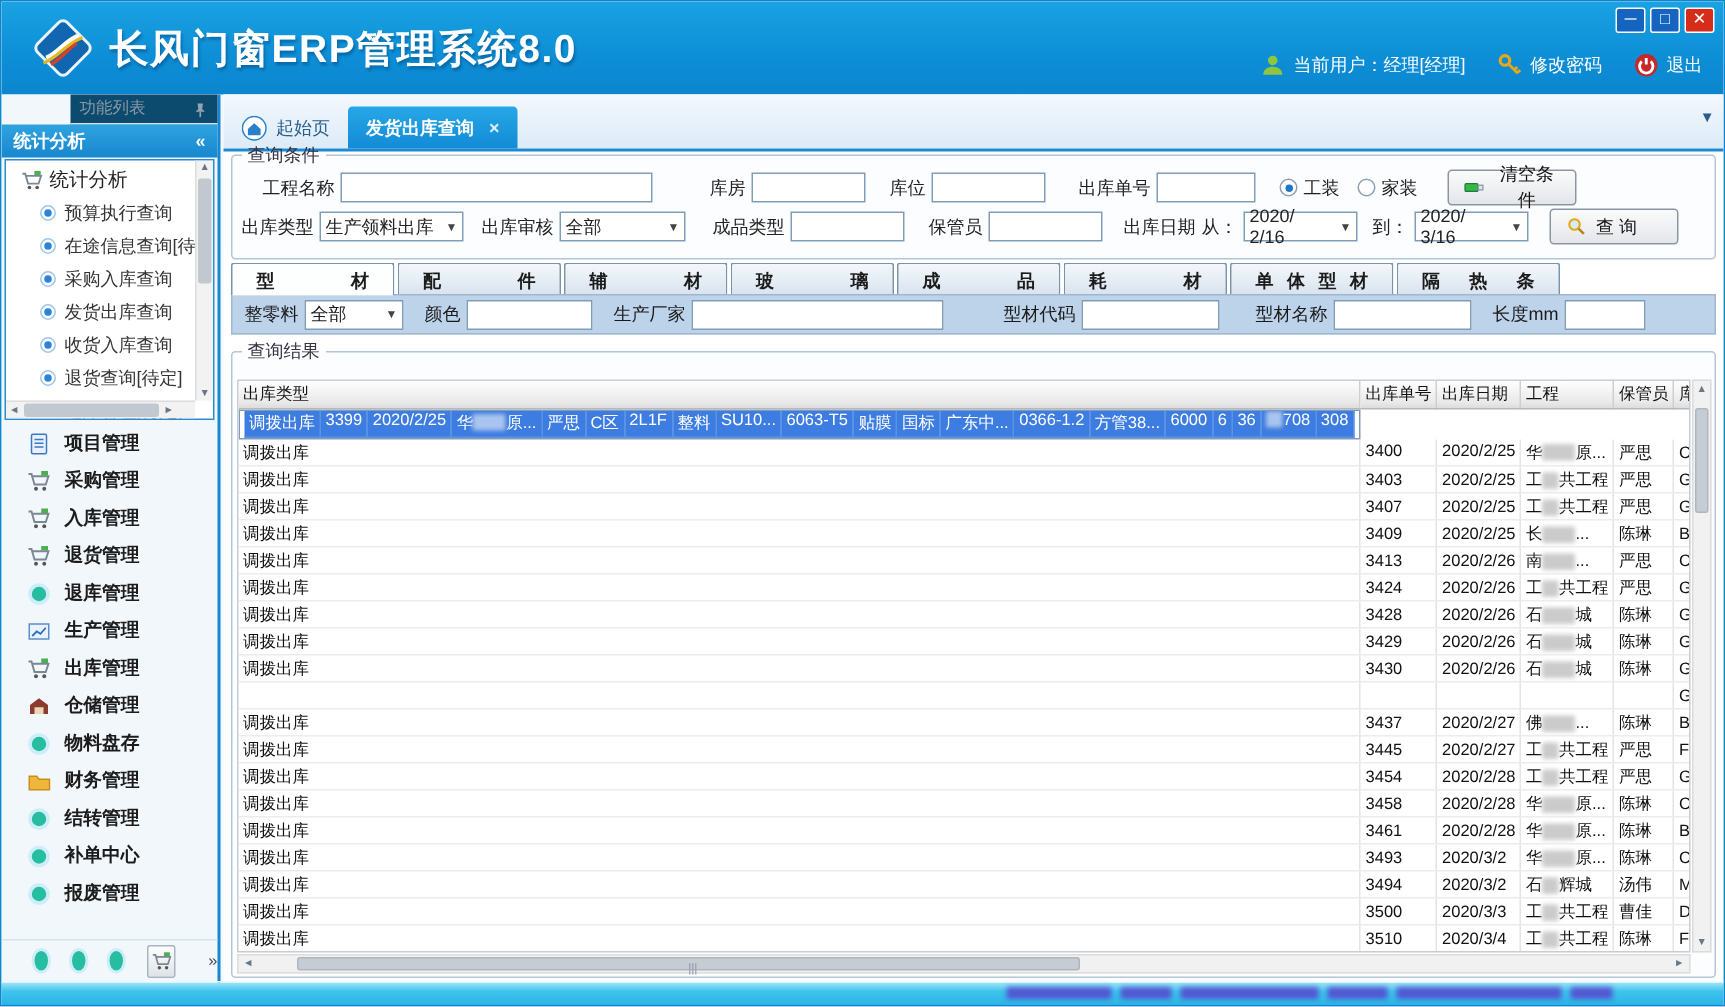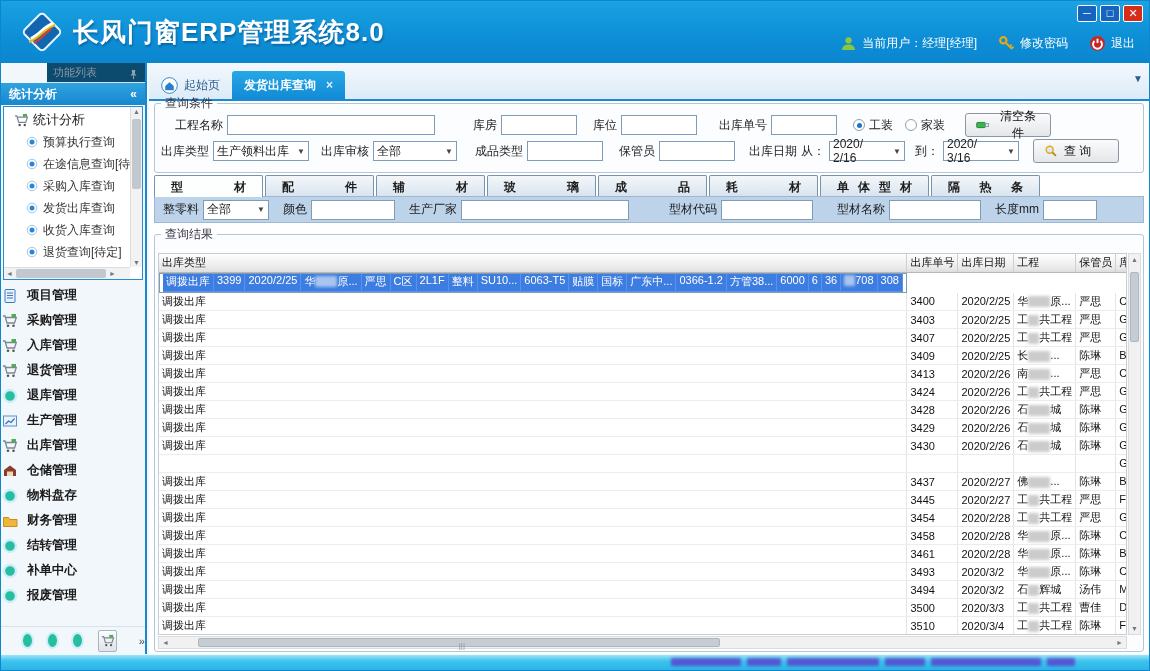--- a/index.html
+++ b/index.html
@@ -37,21 +37,21 @@
     font-weight:bold; line-height:22px; padding:0 8px; display:flex; justify-content:space-between; }
   .tree-box { position:relative; margin:1px 2px; height:174px; background:#fff; border:1px solid #2a8ad2; overflow:hidden; }
   .tree-root { display:flex; align-items:center; gap:4px; font-size:13px; color:#222; padding:4px 2px 2px 10px; }
   .tree-item { display:flex; align-items:center; gap:5px; font-size:12px; color:#333; height:22px; padding-left:22px; white-space:nowrap; }
   .vscroll { position:absolute; right:0; top:0; bottom:12px; width:12px; background:#f2f2f2; border-left:1px solid #ddd; }
   .vscroll .arrow { position:absolute; width:100%; text-align:center; font-size:7px; color:#6a7886; }
   .vscroll .thumb { position:absolute; left:1px; right:1px; background:#c2c8cf; border-radius:2px; }
   .hscroll { position:absolute; left:0; right:12px; bottom:0; height:12px; background:#f2f2f2; border-top:1px solid #ddd; }
   .hscroll .thumb { position:absolute; top:1px; bottom:1px; background:#c2c8cf; border-radius:2px; }
   .side-menu { margin-top:3px; }
-  .menu-item { display:flex; align-items:center; gap:9px; height:25px; padding-left:1px; cursor:default; }
+  .menu-item { display:flex; align-items:center; gap:9px; height:25px; padding-left:1px; cursor:default;margin-left:16px; }
   .menu-item .mi-label { font-size:12.5px; font-weight:bold; color:#1c1c1c; }
   .side-bottom { position:absolute; bottom:2px; left:0; width:100%; height:28px; border-top:1px solid #d7e2ec;
     display:flex; align-items:center; gap:16px; padding-left:22px; }
   .side-bottom .more { font-size:11px; color:#445; margin-left:6px; }
   .teal-dot { width:13px; height:13px; border-radius:50%; background:#27bda0; box-shadow:0 0 0 2px #cdeef8; }
   .tool-btn { width:26px; height:22px; background:linear-gradient(#fdfdfd,#dfe3e8); border:1px solid #a9b4bf;
     border-radius:2px; display:flex; align-items:center; justify-content:center; }
 
   
   .main { position:absolute; left:148px; top:62px; right:0; height:593px; background:#fff; }

